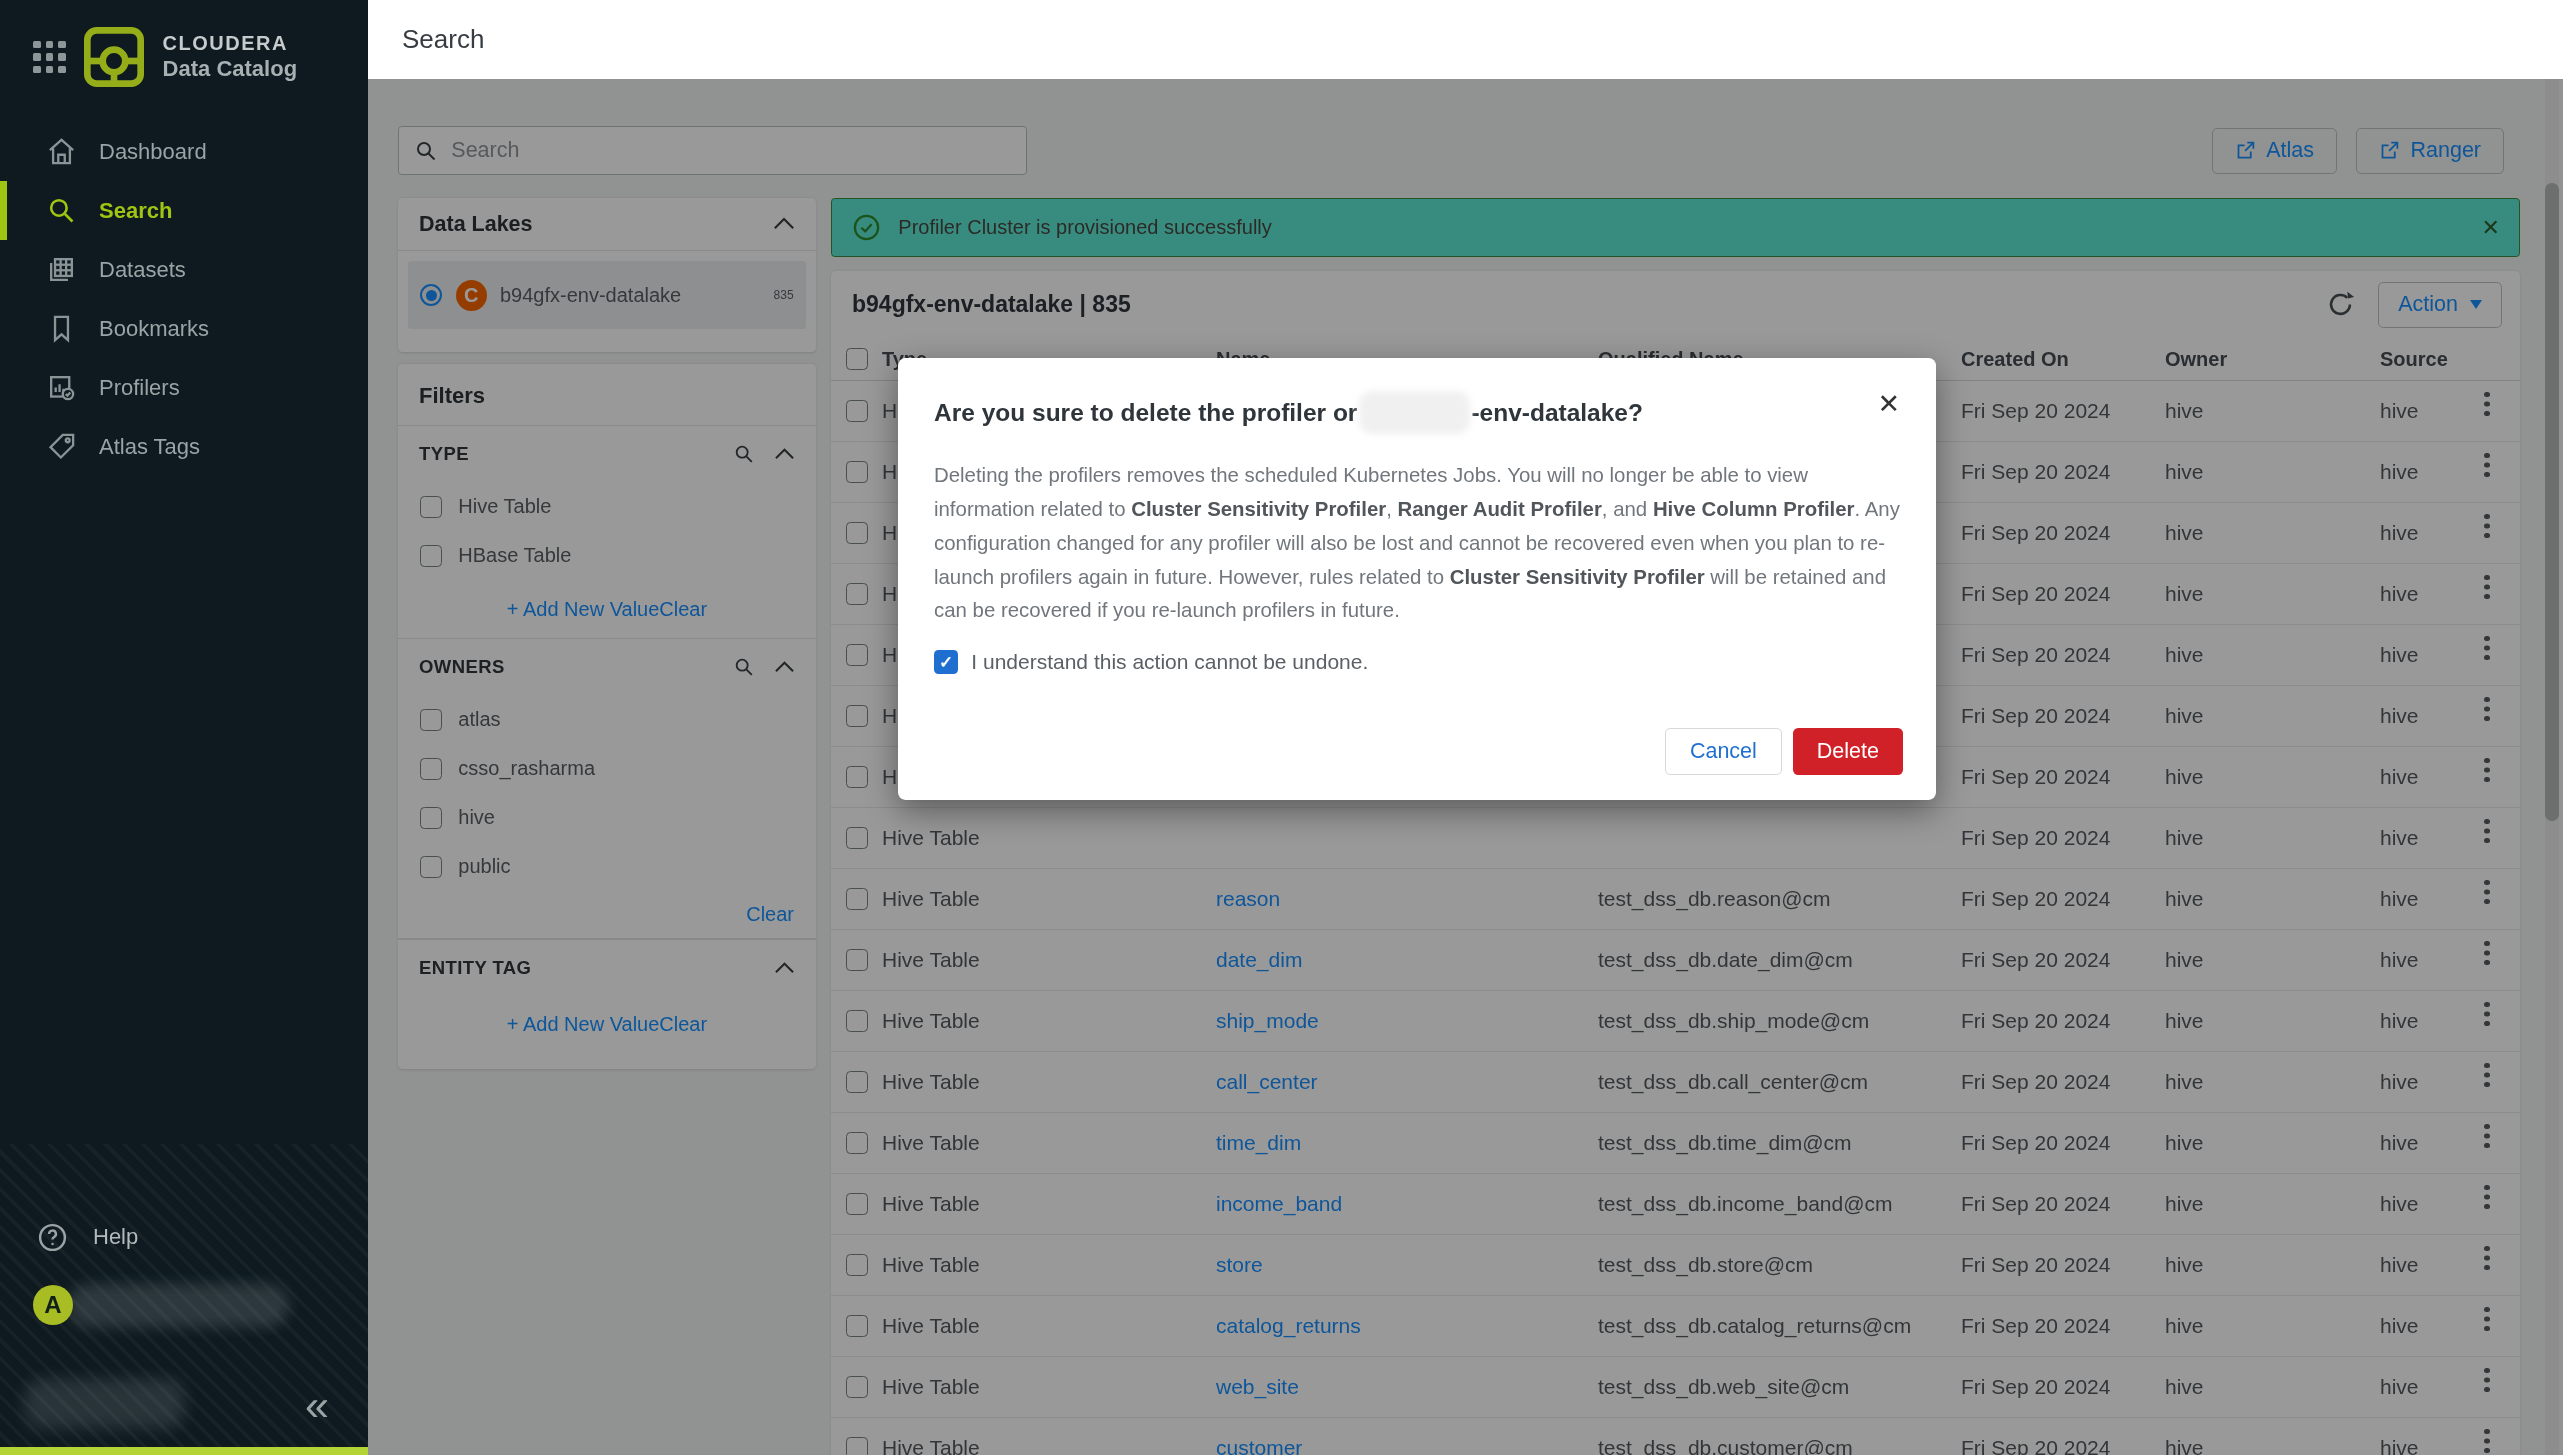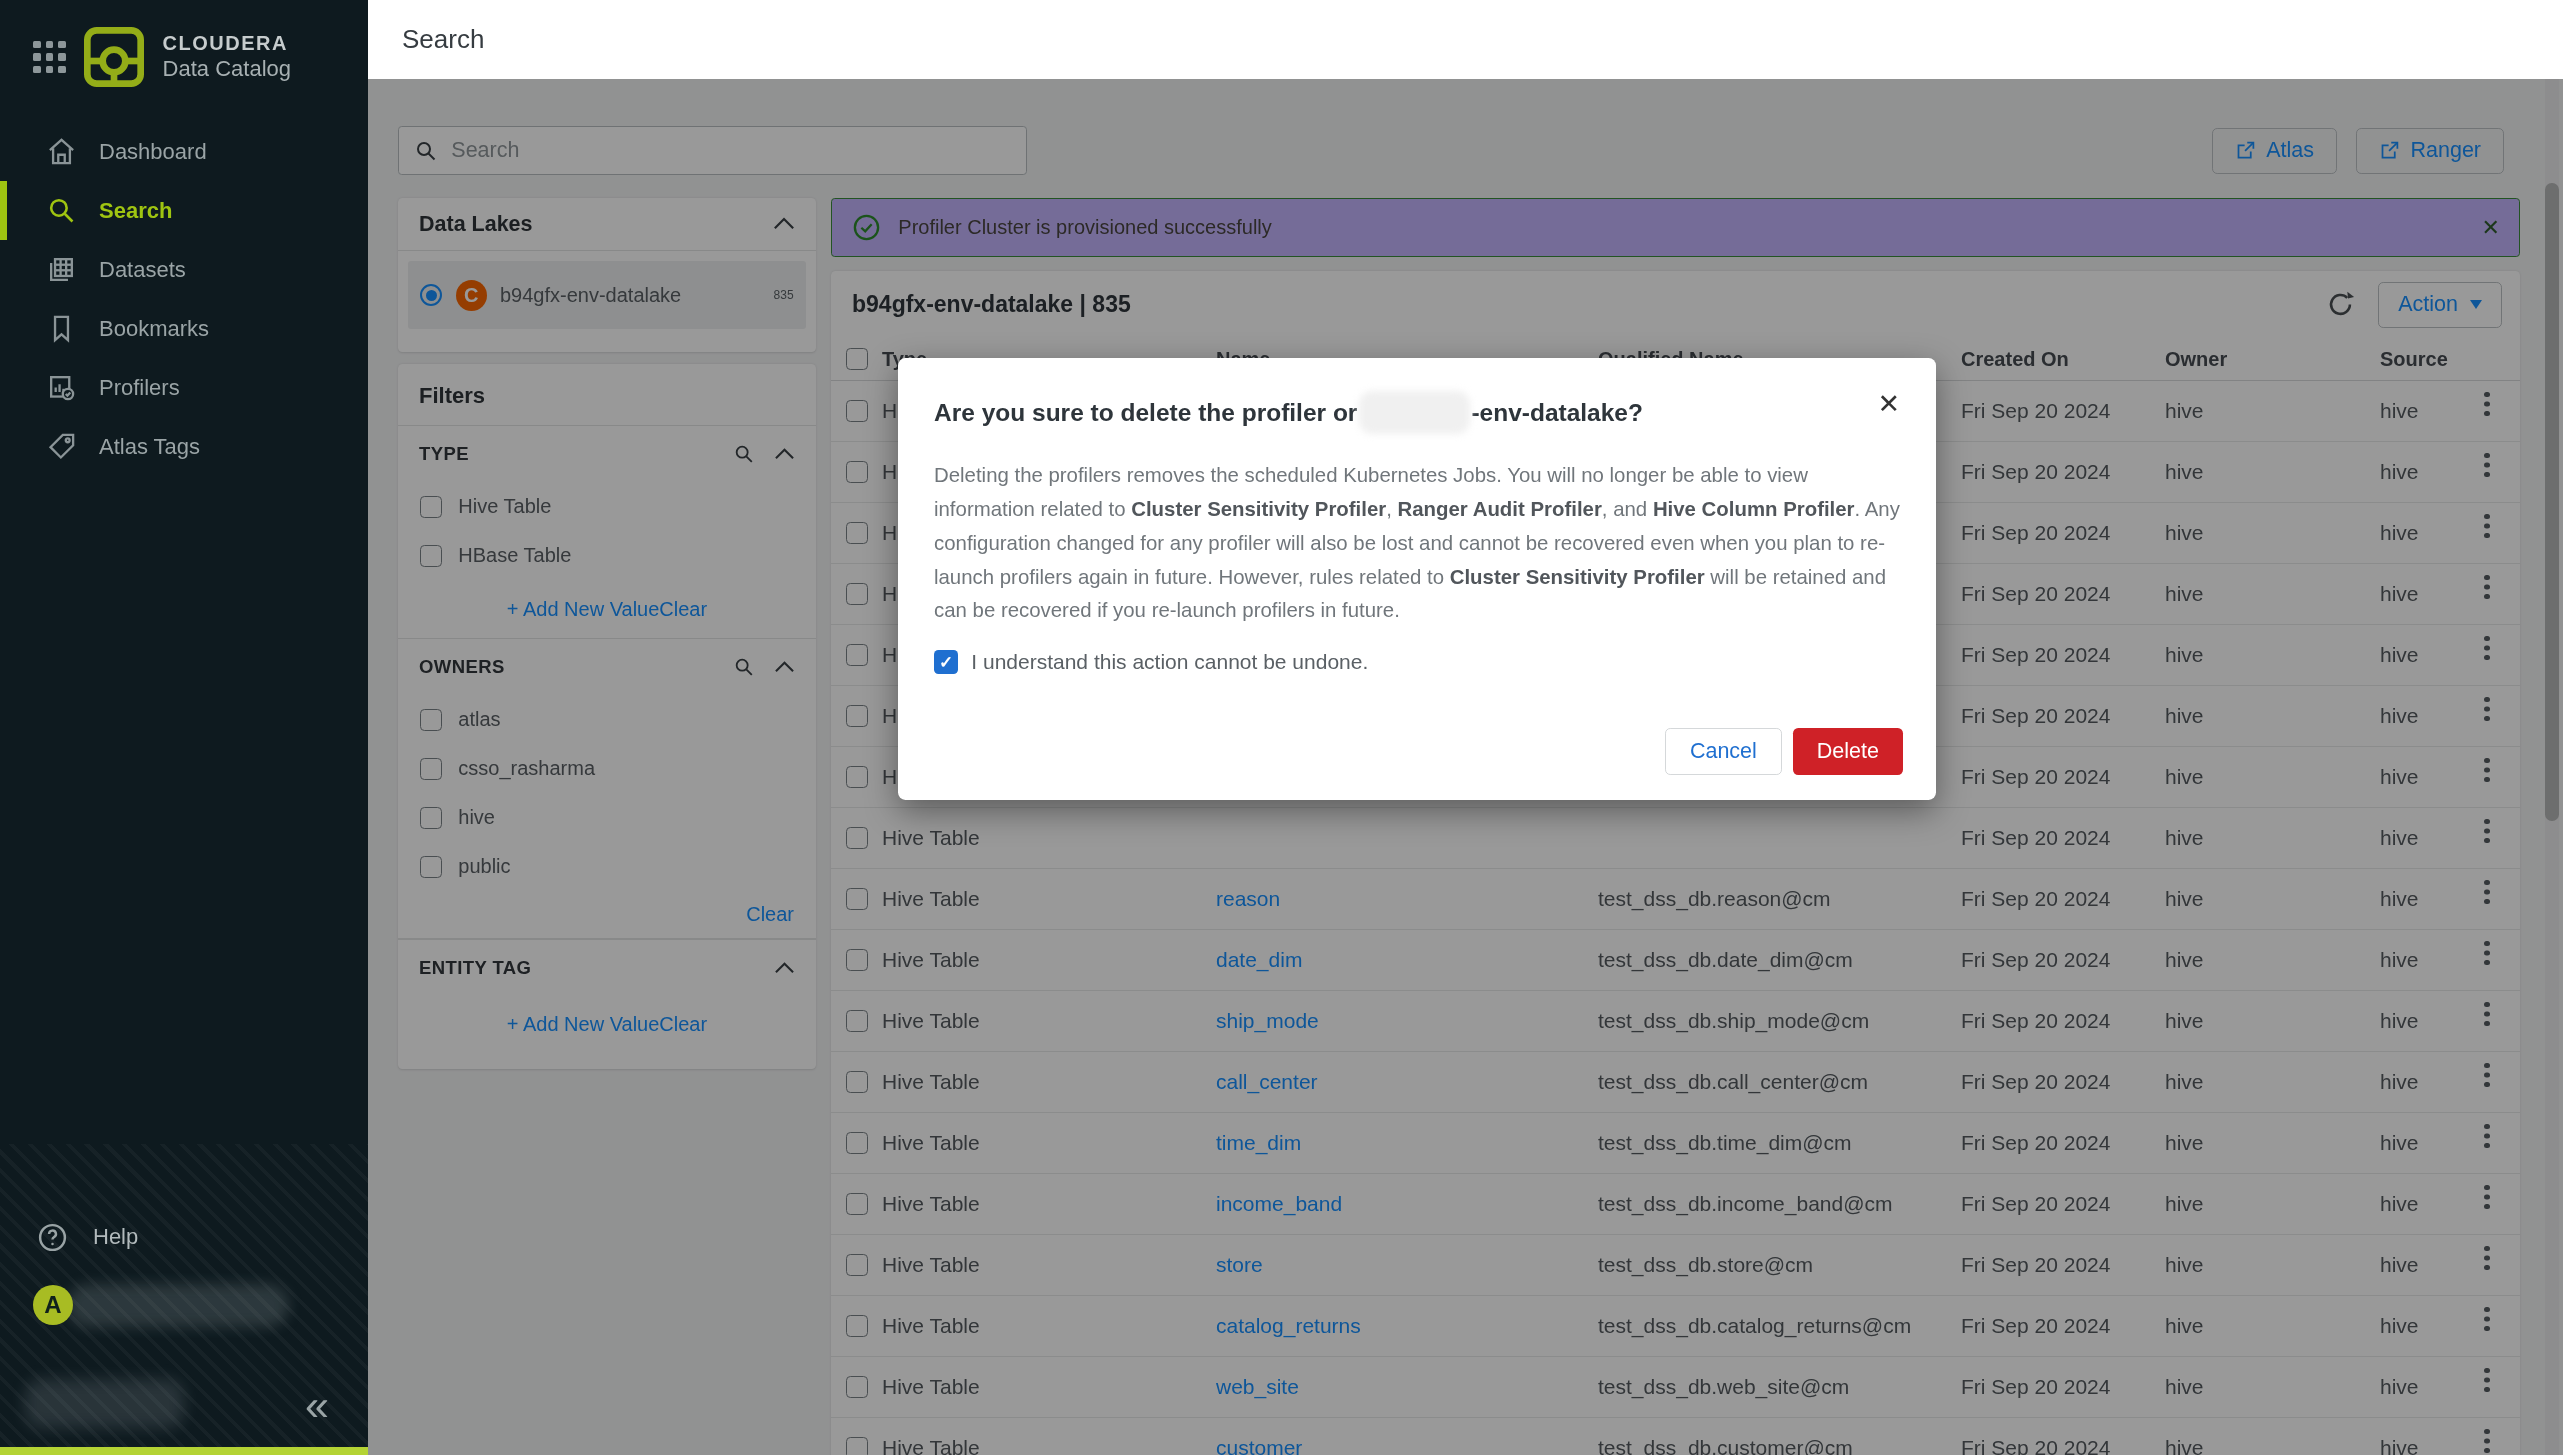--- a/index.html
+++ b/index.html
@@ -5,21 +5,21 @@
   * { margin:0; padding:0; box-sizing:border-box; }
   html,body { width:2563px; height:1455px; overflow:hidden; font-family:"Liberation Sans", sans-serif; }
   body { display:flex; background:#f4f5f5; }
 
   
   .sidebar { position:relative; width:368px; min-width:368px; height:100%; background:#0e1a1f; overflow:hidden; }
   .logo-row { display:flex; align-items:center; gap:16.3px; padding:25px 0 0 33px; }
   .grid9 { width:33px; height:33px; display:grid; grid-template-columns:repeat(3,1fr); grid-template-rows:repeat(3,1fr); gap:5.2px; }
   .grid9 span { background:#8d979a; border-radius:1.5px; }
   .brand-text .l1 { font-size:20px; font-weight:700; letter-spacing:1.5px; color:#c6cccd; }
-  .brand-text .l2 { font-size:22px; font-weight:400; color:#a7b0b2; margin-top:1.5px;text-align:center; }
+  .brand-text .l2 { font-size:22px; font-weight:700; color:#a7b0b2; margin-top:1.5px;text-align:center; }
   .nav { margin-top:33px; }
   .nav-item { position:relative; display:flex; align-items:center; gap:22px; height:59px; padding-left:46px; cursor:pointer; }
   .nav-item .label { font-size:22px; color:#9aa4a6; }
   .nav-item svg { width:31px; height:31px; }
   .nav-item.active .label { color:#9fc411; font-weight:700; }
   .nav-item.active::before { content:""; position:absolute; left:0; top:0; width:7.4px; height:59px; background:#9fc411; }
   .side-bottom { position:absolute; left:0; right:0; bottom:0; }
   .stripes { position:absolute; left:0; right:0; bottom:0; height:311px;
     background:repeating-linear-gradient(45deg, rgba(255,255,255,0.035) 0 3.7px, transparent 3.7px 13.3px); }
   .help-row { position:relative; display:flex; align-items:center; gap:24px; padding-left:36px; margin-bottom:30px; }
@@ -36,21 +36,21 @@
   .page-header { height:79px; background:#ffffff; display:flex; align-items:center; padding-left:34px; }
   .page-title { font-size:26px; color:#363c41; font-weight:400; }
   .content { position:relative; height:calc(100% - 79px); }
 
   .toolbar { position:absolute; top:47px; left:30px; right:59px; display:flex; justify-content:space-between; align-items:center; }
   .search-box { display:flex; align-items:center; gap:13.3px; width:629px; height:49px; background:#fff; border:1.5px solid #b9bfc2; border-radius:3.7px; padding:0 15px; }
   .search-box .ph { font-size:21.5px; color:#8f969a; }
   .tb-buttons { display:flex; gap:19px; }
   .ghost-btn { display:flex; align-items:center; gap:10.4px; height:46px; padding:0 22px; border:1.5px solid #bdc2c5; border-radius:5.2px; color:#1890ff; font-size:21.5px; background:transparent; cursor:pointer; }
 
-  .banner { position:absolute; top:119px; left:463px; width:1689px; height:59px; background:#c4b5fd; border:1.9px solid #3b8d3b; border-radius:3.7px; display:flex; align-items:center; gap:16.3px; padding:0 19px; }
+  .banner { position:absolute; top:119px; left:463px; width:1689px; height:59px; background:#5eead4; border:1.9px solid #3b8d3b; border-radius:3.7px; display:flex; align-items:center; gap:16.3px; padding:0 19px; }
   .banner-msg { font-size:20px; color:#4a4642; }
   .banner-close { margin-left:auto; font-size:22px; color:#2f5c2f; cursor:pointer; }
 
   
   .card { background:#fff; border-radius:4.4px; box-shadow:0 0.7px 2.2px rgba(0,0,0,0.12); }
   .left-col { position:absolute; left:30px; top:119px; width:418px; display:flex; flex-direction:column; gap:12px; }
   .dl-card { height:154px; }
   .card-head { display:flex; align-items:center; justify-content:space-between; height:53px; padding:0 21px; border-bottom:1.1px solid #e3e4e5; }
   .card-head .t { font-size:21.5px; font-weight:700; color:#2f353a; }
   .lake-item { display:flex; align-items:center; gap:13.3px; height:68px; margin:10.4px; background:#edeff0; border-radius:3px; padding:0 12px; }

